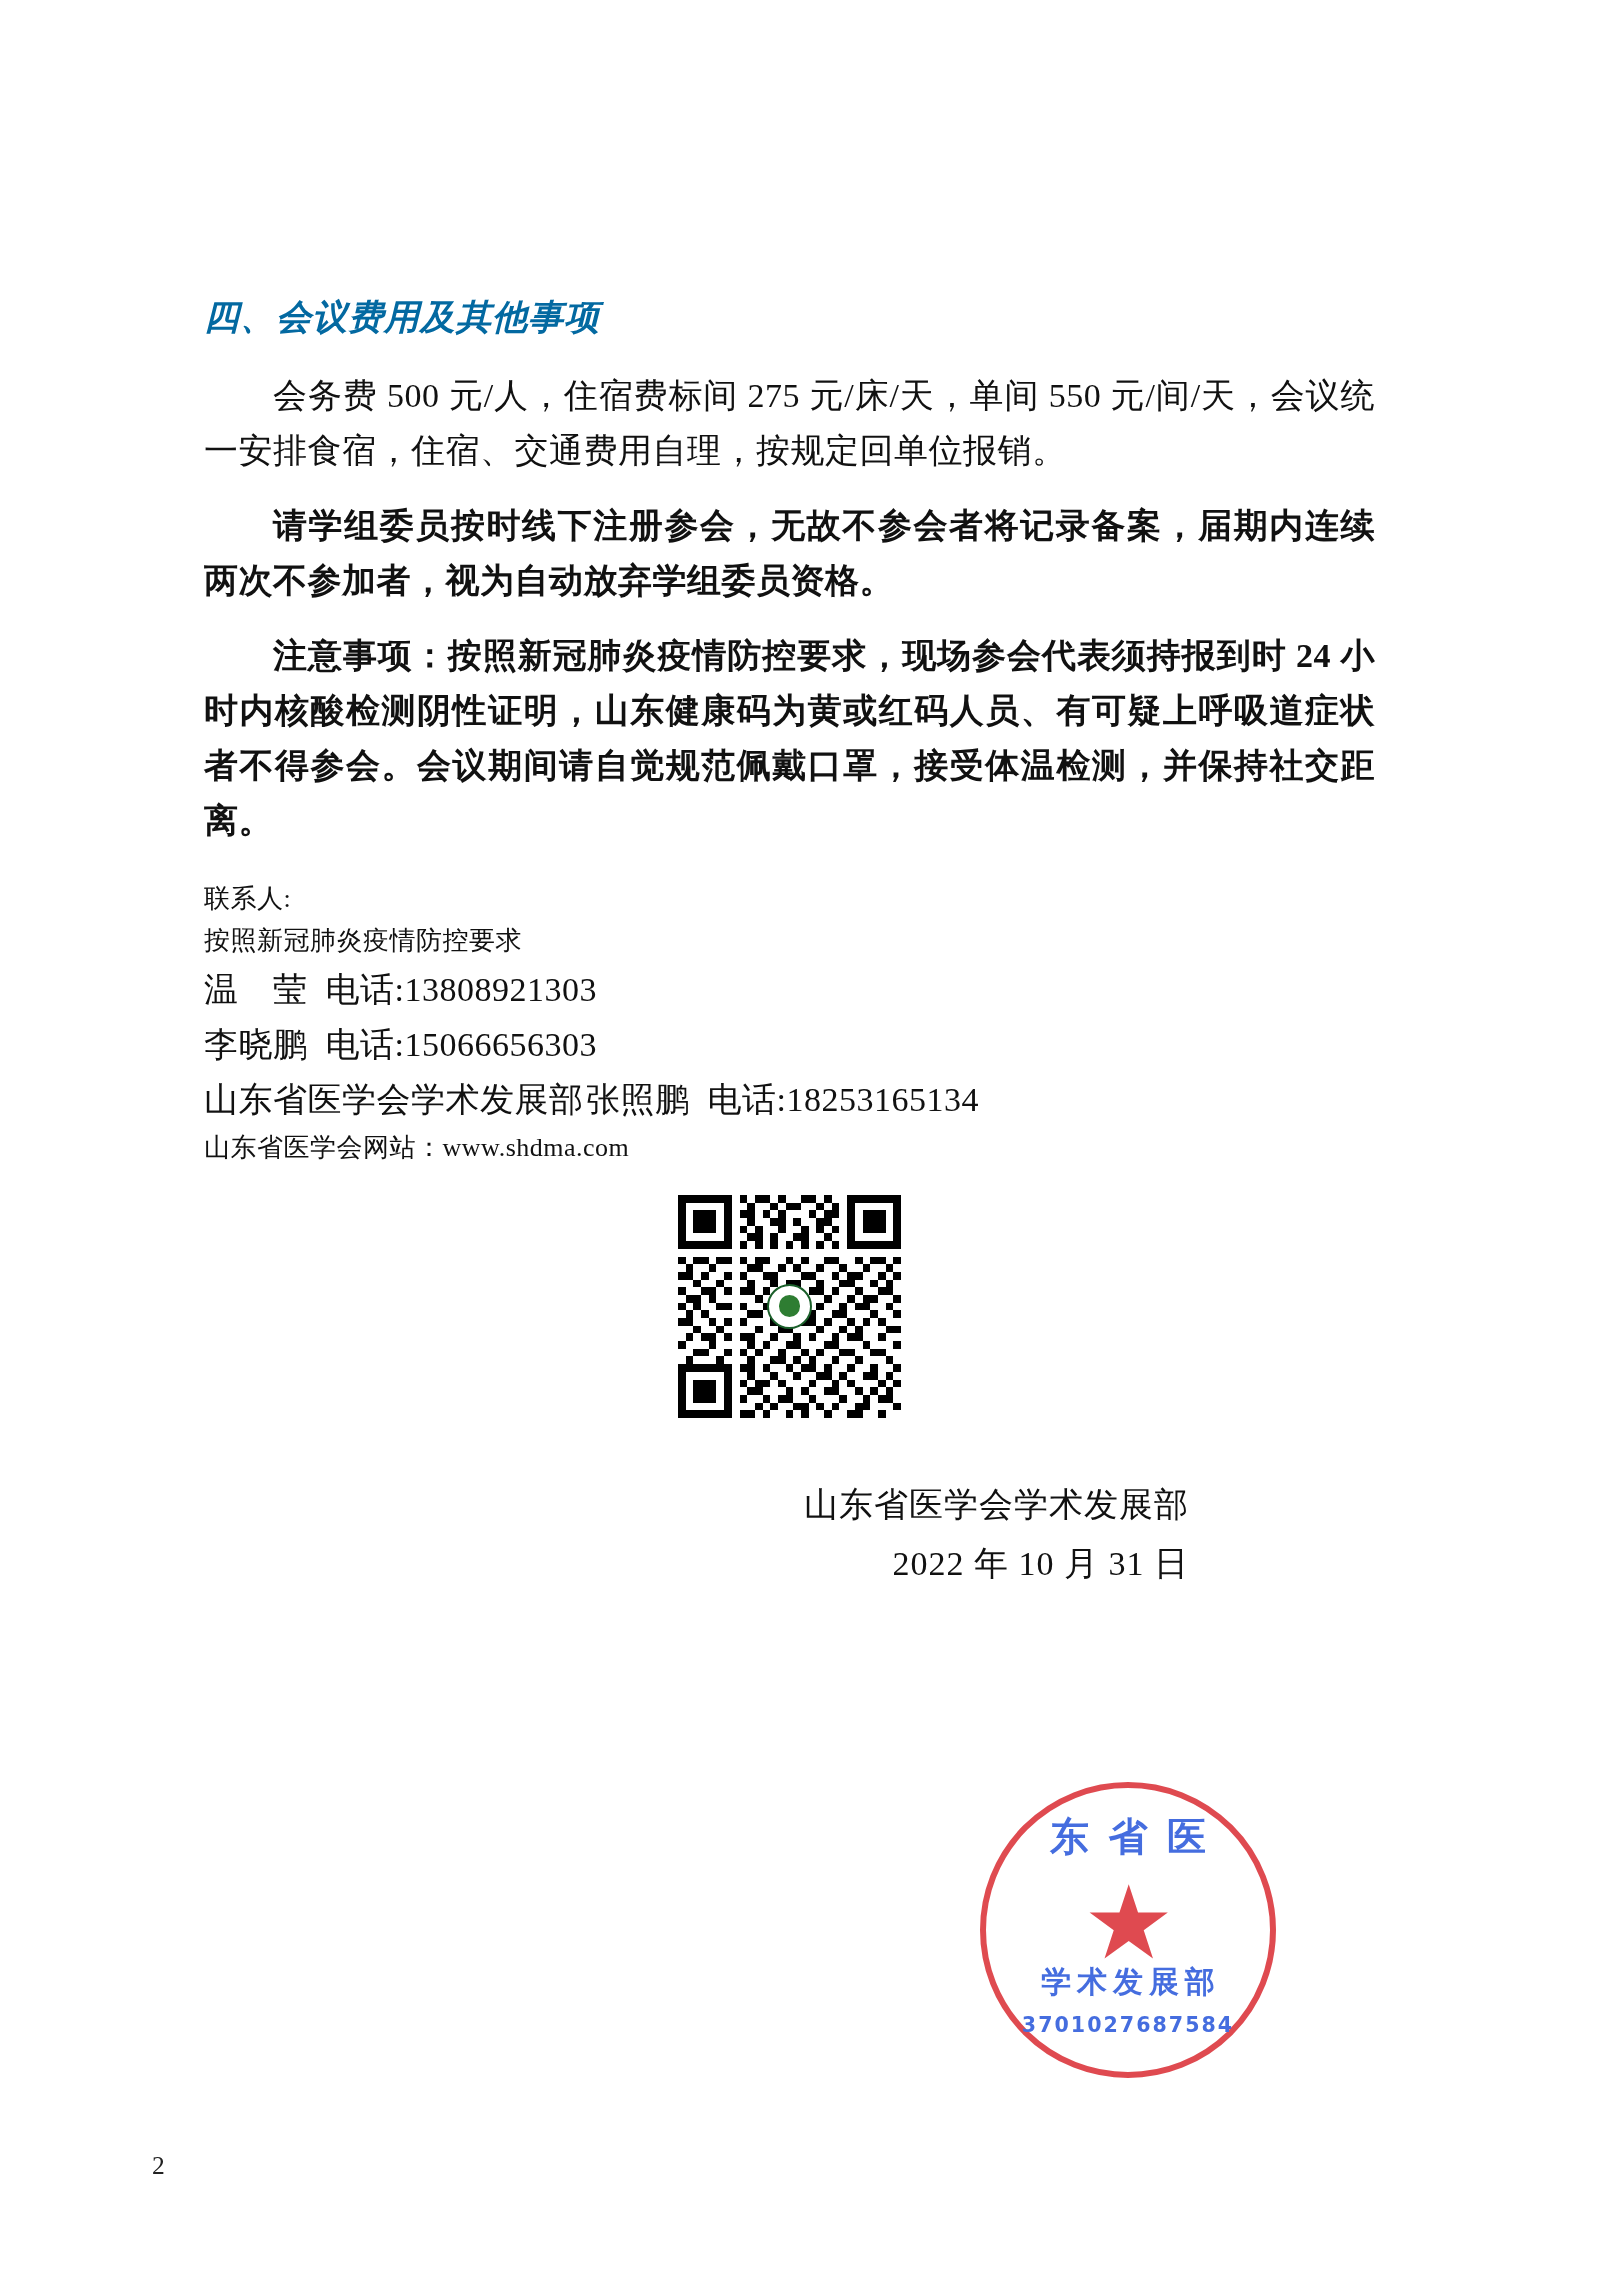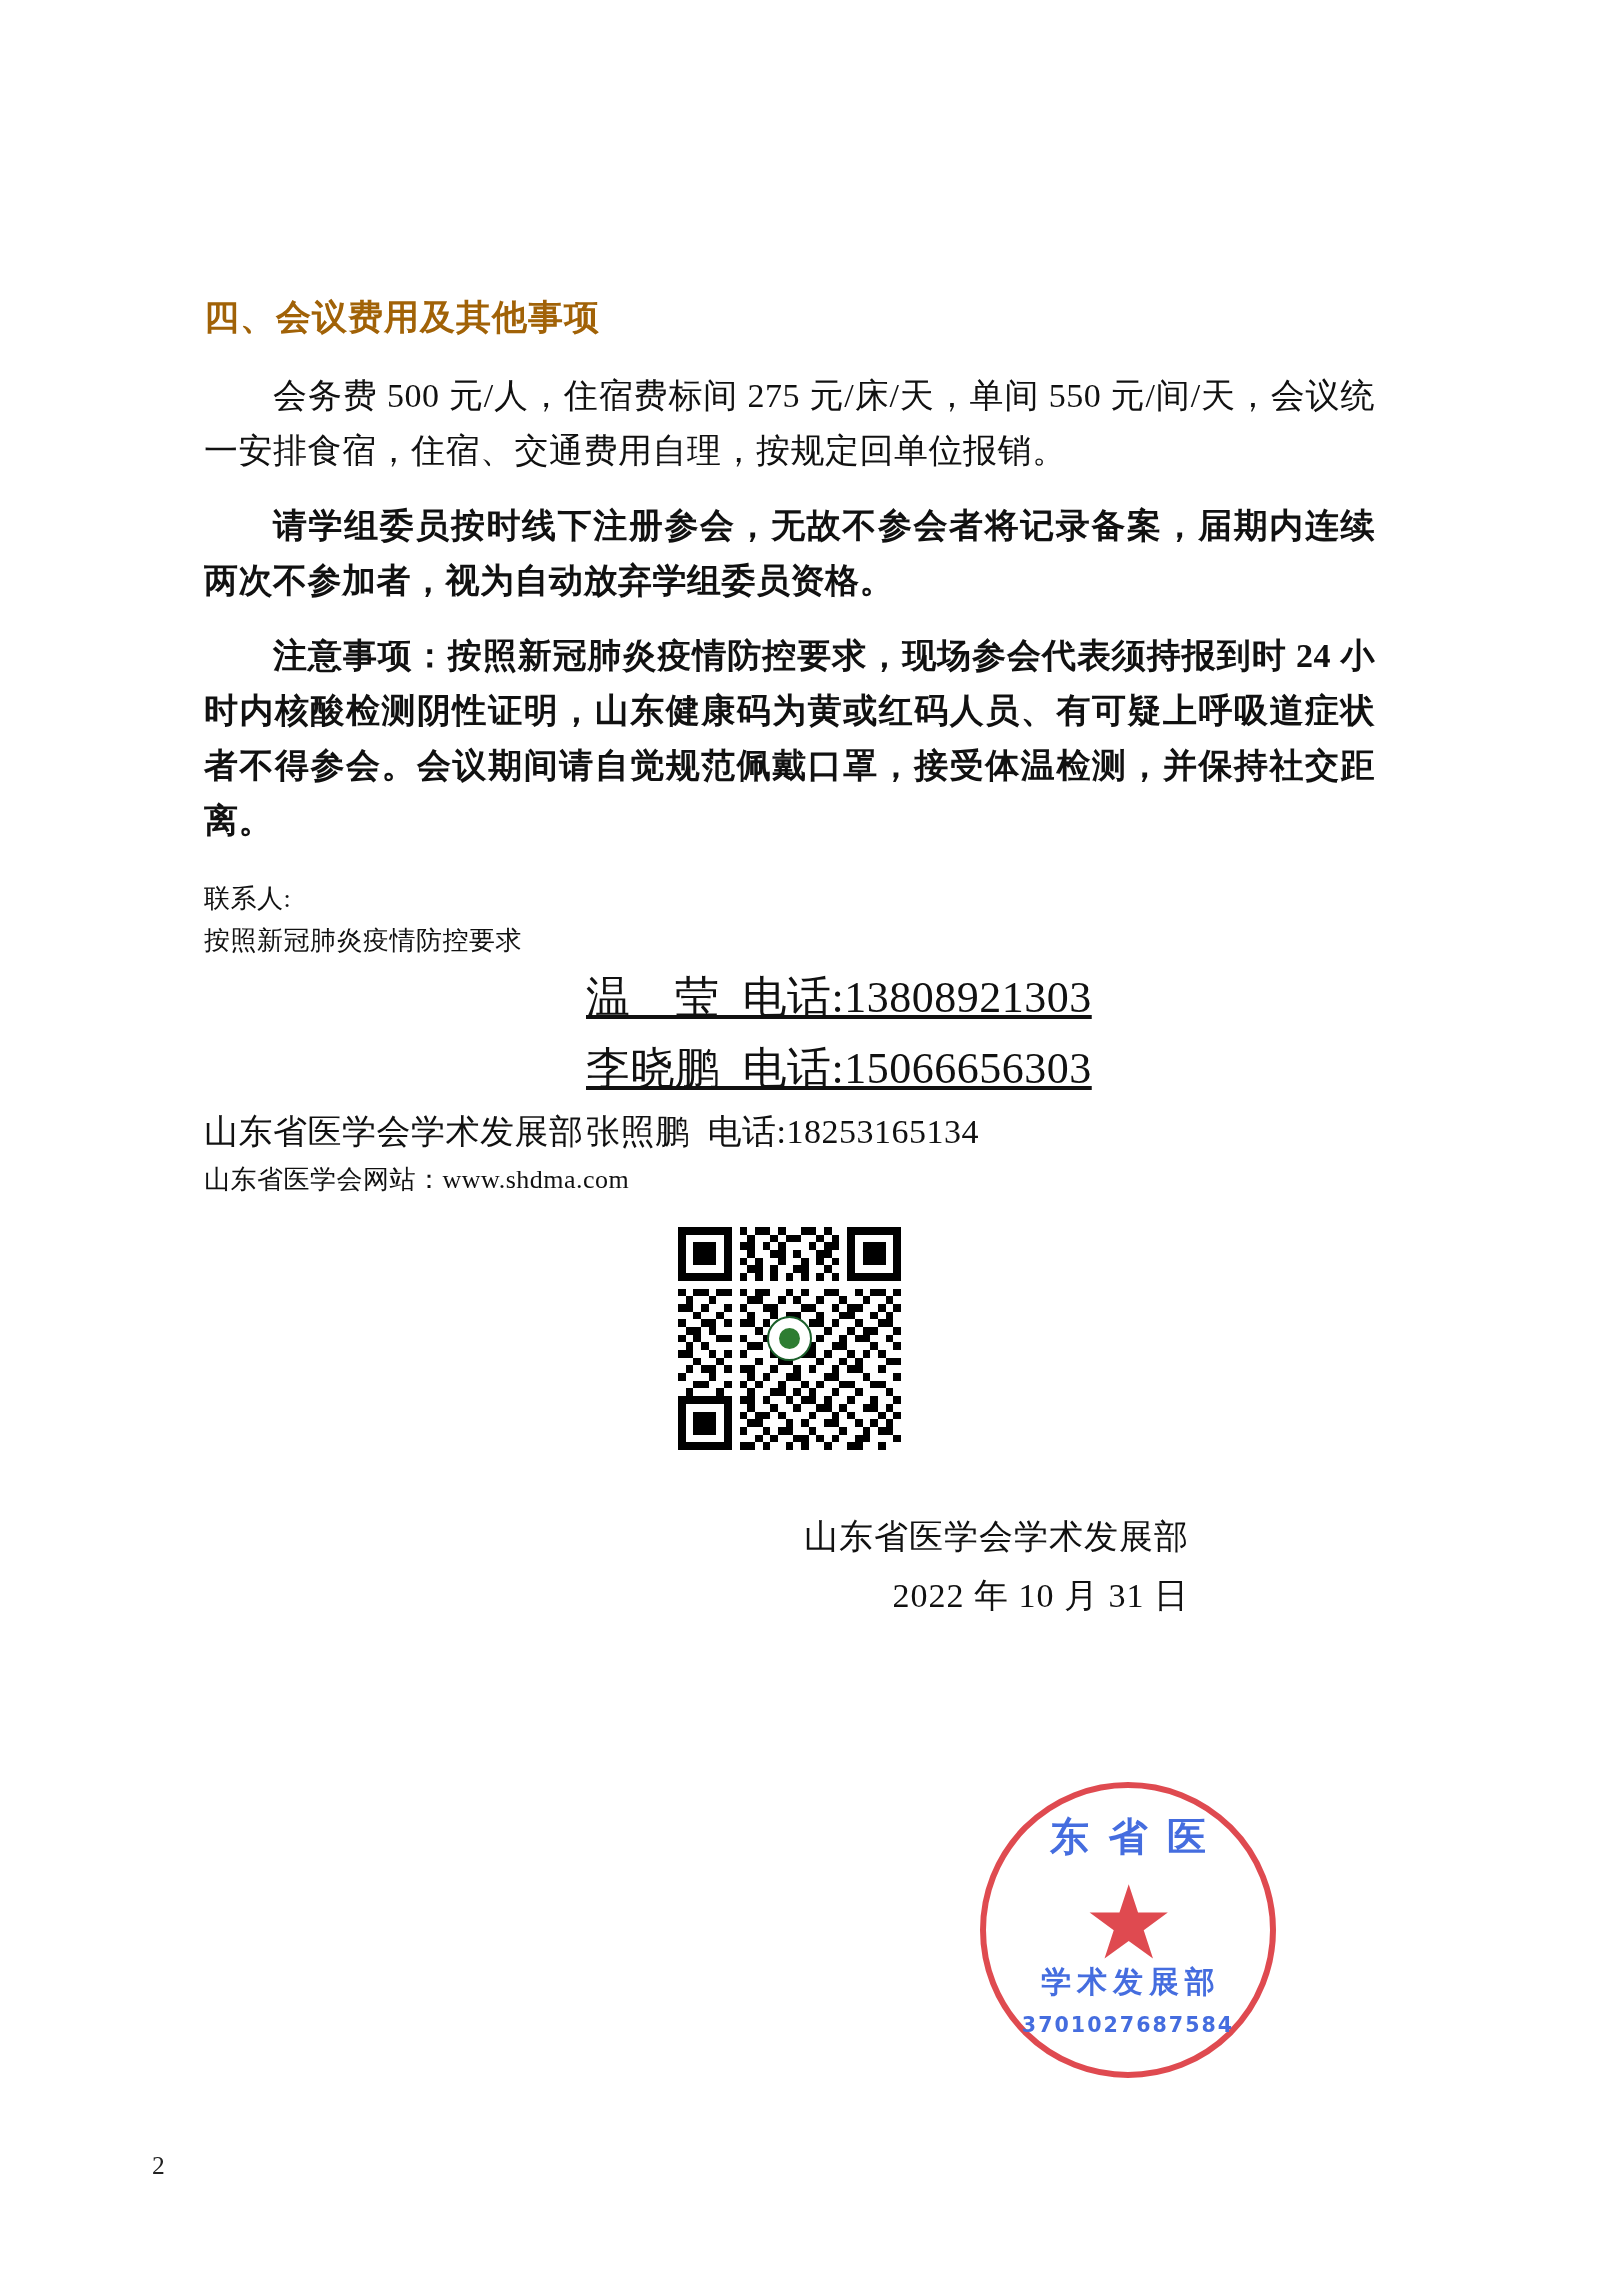--- a/index.html
+++ b/index.html
@@ -22,21 +22,22 @@
     left: 204px;
     top: 294px;
     width: 1171px;
   }
   .heading {
     font-family: "DejaVu Sans", "Liberation Sans", sans-serif;
     font-weight: bold;
     font-size: 35px;
     letter-spacing: 1px;
     margin: 0 0 27.4px 0;
-    color: #a16207;
+    color: #0369a1;
+    font-style: italic;
   }
   p.body {
     margin: 0 0 5.9px 0;
     font-size: 34px;
     line-height: 1.62;
     text-indent: 69px;
     text-align: justify;
     letter-spacing: 0.5px;
   }
   p.bold {
@@ -61,26 +62,24 @@
   }
   .contact-row .left {
     width: 382px;
     flex: 0 0 382px;
     white-space: pre;
   }
   .contact-row .right {
     white-space: pre;
   }
   .indent-right {
-    margin-left: 382px;
     white-space: pre;
-    font-size: 44px;
+    font-size: 34px;
     line-height: 1.62;
     letter-spacing: 0.5px;
-    text-decoration: underline;
   }
 
   
   .qr-wrap {
     margin: 25.5px 0 0 0;
     display: flex;
     justify-content: center;
   }
   .qr {
     position: relative;

